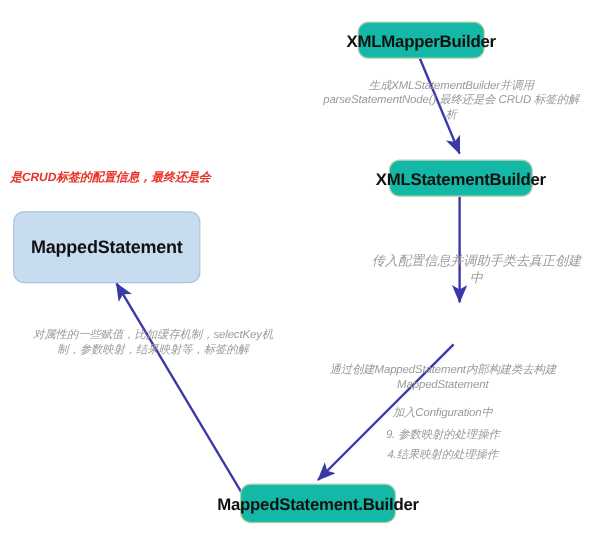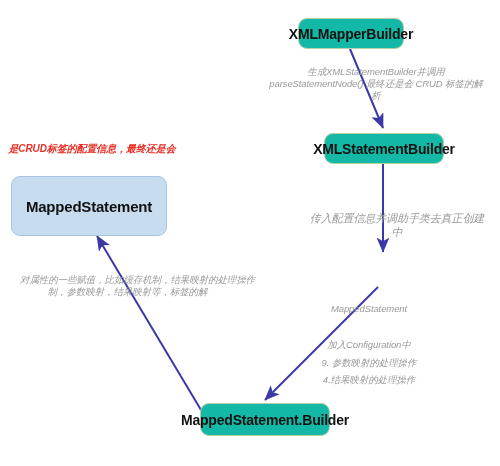--- a/index.html
+++ b/index.html
@@ -112,27 +112,28 @@
     <span class="line">parseStatementNode() 最终还是会 CRUD 标签的解</span>
     <span class="line">析</span>
   </div>
 
   <div class="annot" style="left:294px; top:192px; width:206px; font-family:'Liberation Mono','DejaVu Sans Mono',monospace; font-size:11px;margin-top:20px;">
     <span class="line">传入配置信息并调助手类去真正创建</span>
     <span class="line">中</span>
   </div>
 
   <div class="annot" style="left:238px; top:303px; width:262px;">
+    <span class="line">通过创建MappedStatement内部构建类去构建</span>
     <span class="line">MappedStatement</span>
   </div>
 
   <div class="annot" style="left:238px; top:336px; width:262px; line-height:1.85;">
     <span class="line">加入Configuration中</span>
     <span class="line">9. 参数映射的处理操作</span>
     <span class="line">4.结果映射的处理操作</span>
   </div>
 
   <div class="annot" style="left:20px; top:274px; width:215px;">
-    <span class="line">对属性的一些赋值，比如缓存机制，结果映射的处理操作</span>
+    <span class="line">对属性的一些赋值，比如缓存机制，selectKey机</span>
     <span class="line">制，参数映射，结果映射等，标签的解</span>
   </div>
 
 </div>
 
 </body></html>

